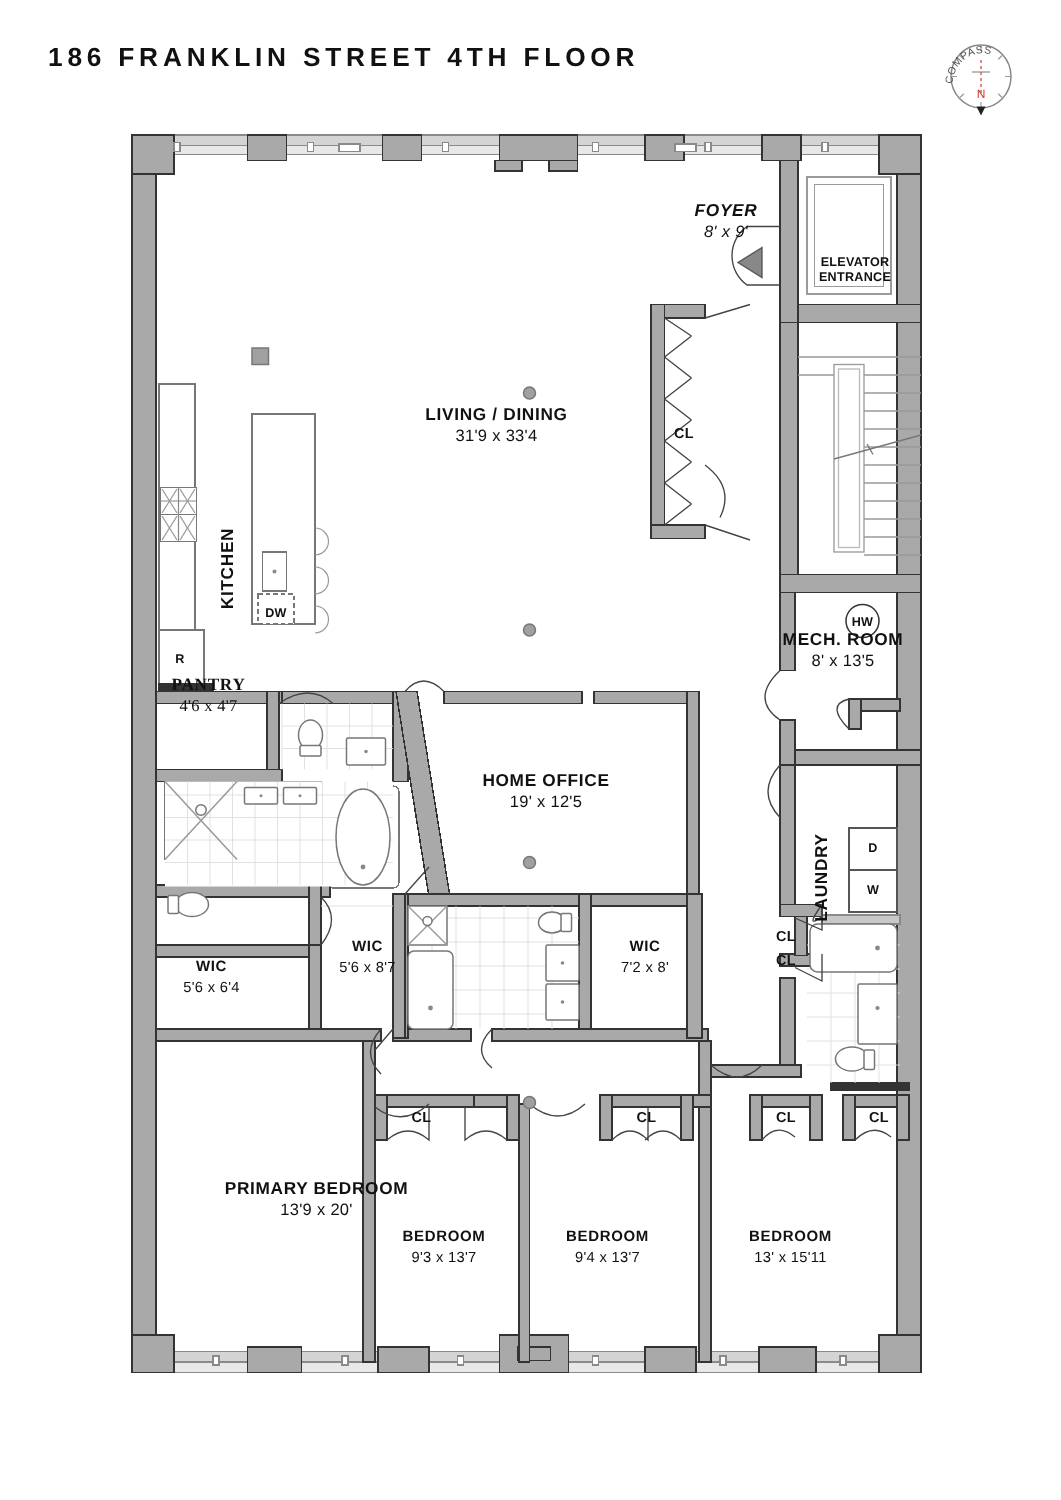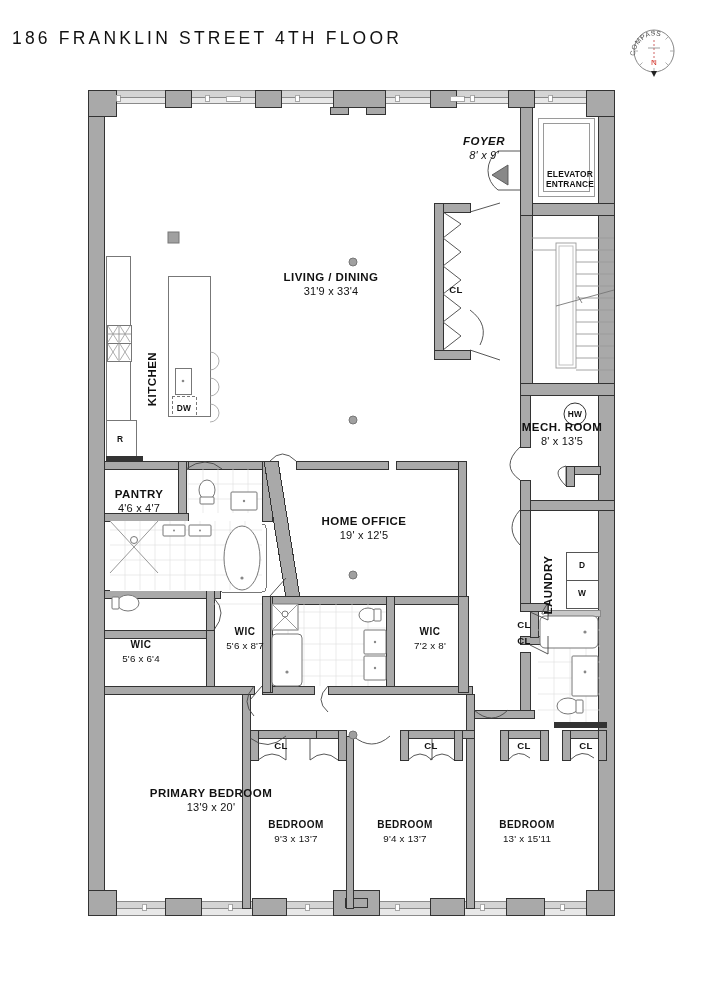--- a/index.html
+++ b/index.html
@@ -1,21 +1,21 @@
 <!DOCTYPE html>
 <html><head>
 <meta charset="utf-8">
 <style>
   html,body{margin:0;padding:0;background:#ffffff;}
   body{width:707px;height:1000px;position:relative;overflow:hidden;
        font-family:"Liberation Sans",sans-serif;color:#111;}
 
   #plan-title{
-    position:absolute;left:12px;top:28px;
-    font-size:17.5px;font-weight:normal;letter-spacing:3.2px;color:#111;
+    position:absolute;left:32px;top:28px;
+    font-size:17.5px;font-weight:bold;letter-spacing:3.2px;color:#111;
   }
 
   
   #compass{position:absolute;left:625px;top:26px;width:58px;height:52px;}
   #compass svg{display:block;}
 
   
   #floorplan{position:absolute;left:0;top:0;width:707px;height:1000px;}
   #floorplan svg{display:block;}
 
@@ -433,21 +433,21 @@
 
   <div class="lbl" style="left:331px;top:270px;">
     <div class="nm">LIVING / DINING</div>
     <div class="dm">31'9 x 33'4</div>
   </div>
 
   <div class="lbl vert" style="left:152px;top:372px;">
     <div class="nm">KITCHEN</div>
   </div>
 
-  <div class="lbl" style="left:139px;top:487px;">
+  <div class="lbl" style="left:139px;top:450px;font-family:Liberation Serif, serif;">
     <div class="nm">PANTRY</div>
     <div class="dm">4'6 x 4'7</div>
   </div>
 
   <div class="lbl" style="left:364px;top:514px;">
     <div class="nm">HOME OFFICE</div>
     <div class="dm">19' x 12'5</div>
   </div>
 
   <div class="lbl" style="left:562px;top:420px;">

